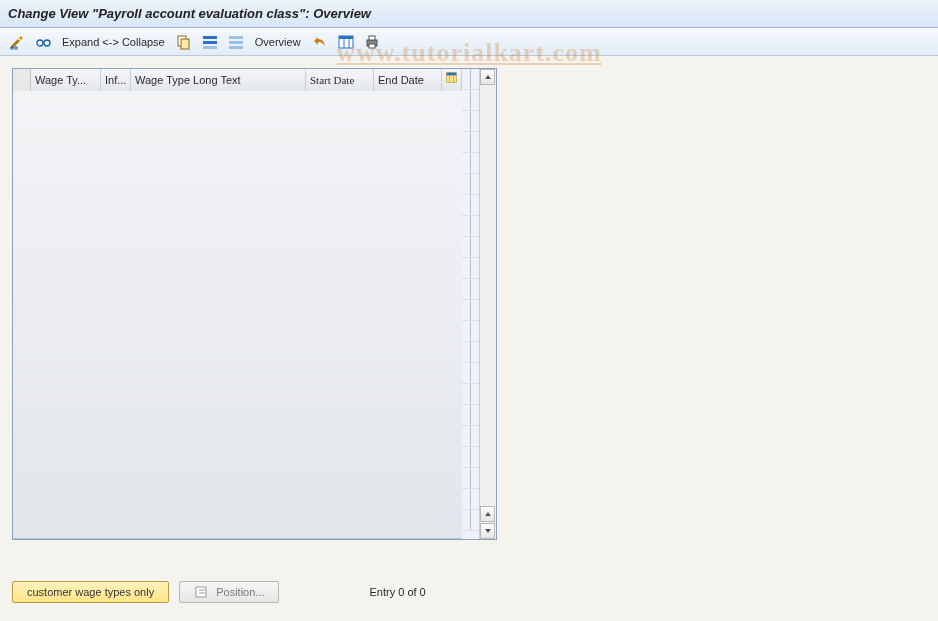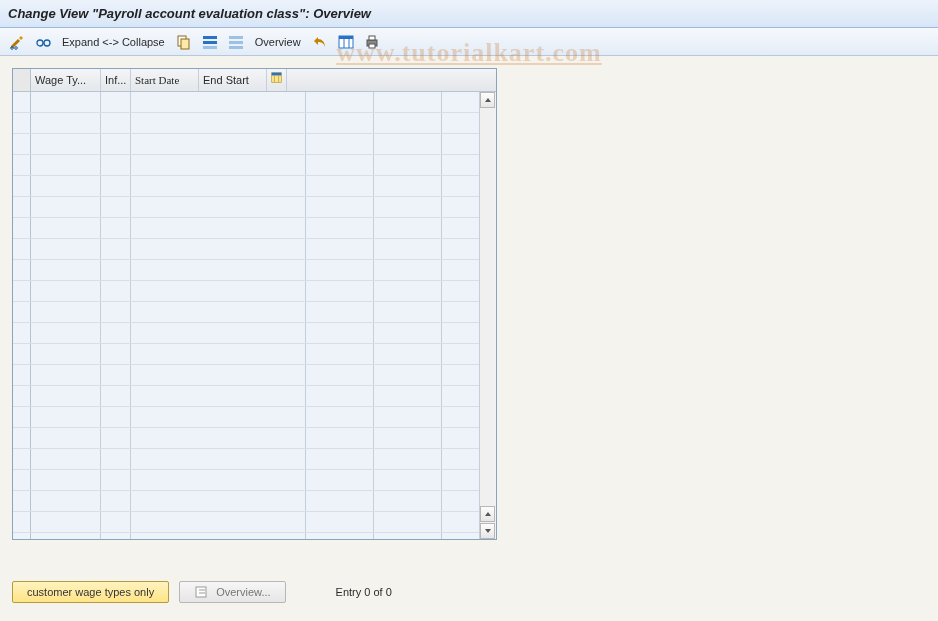--- a/index.html
+++ b/index.html
@@ -25,21 +25,21 @@
     }
     .tb-label { font-size: 11px; color: #2a2a2a; padding: 0 4px; }
     .icon { width: 16px; height: 16px; display: inline-block; }
     
     .content { padding: 12px; }
     .grid-wrap {
       border: 1px solid #8aa3bf;
       width: 485px; height: 472px;
       background: #eef3fa;
       position: relative;
-      display: flex; flex-direction: column;
+      display: flex; flex-direction: row;
     }
     .grid-head, .grid-row { display: flex; }
     .grid-head { background: linear-gradient(#f3f4f6, #e3e6ea); border-bottom: 1px solid #b7c3cf; }
     .gh, .gc {
       border-right: 1px solid #c4cfdb;
       font-size: 11px; color: #2a2a2a; white-space: nowrap; overflow: hidden; text-overflow: ellipsis;
       display: flex; align-items: center;
     }
     .gh { height: 22px; padding: 0 4px; background: linear-gradient(#f4f5f7,#e4e7eb); }
     .gc { height: 20px; padding: 0 4px; }
@@ -65,21 +65,21 @@
     .footer { position: absolute; left: 12px; bottom: 18px; display:flex; align-items:center; gap:10px; }
     .sap-btn {
       display:inline-flex; align-items:center; justify-content:flex-end;
       height: 22px; padding: 0 14px; font-size: 11px;
       border: 1px solid #b49c3e; border-radius: 2px;
       background: linear-gradient(#fff3bf,#ffe486);
       color: #343434; cursor: pointer;
     }
     .sap-btn.gray { background: linear-gradient(#f6f6f6,#e6e6e6); border-color:#b7b7b7; color:#777; }
     .sap-btn .mini-icon { margin-right: 6px; }
-    .entry-lbl { margin-left: 40px; color: #2a2a2a; }
+    .entry-lbl { margin-left: 80px; color: #2a2a2a; }
     
     .wm {
       position: absolute; top: 38px; left: 50%; transform: translateX(-50%);
       font-size: 26px; font-weight: bold; letter-spacing: 1px;
       color: rgba(200,120,40,0.28); pointer-events:none; user-select:none;
       font-family: Georgia, 'Times New Roman', serif;
       text-decoration: underline;
     }
   </style>
 </head>
@@ -165,22 +165,23 @@
 </div>
 
 <div class="wm">www.tutorialkart.com</div>
 
 <div class="content">
   <div class="grid-wrap">
     <div class="grid-head">
       <div class="gh c-sel"></div>
       <div class="gh c0">Wage Ty...</div>
       <div class="gh c1">Inf...</div>
+      <div class="gh c2">Wage Type Long Text</div>
       <div class="gh c3">Start Date</div>
-      <div class="gh c4">End Start</div>
+      <div class="gh c4">End Date</div>
       <div class="gh c-cfg">
         <span class="icon">
           <svg viewBox="0 0 16 16">
               <rect x="1" y="1" width="14" height="14" fill="#ffe486" stroke="#b49c3e"></rect>
               <rect x="1" y="1" width="14" height="4" fill="#2a72c7"></rect>
               <path d="M5 5v10M11 5v10" stroke="#b49c3e"></path>
             </svg>
         </span>
       </div>
     </div>
@@ -389,16 +390,16 @@
   <button class="sap-btn">
     <span>customer wage types only</span>
   </button>
   <button class="sap-btn gray">
     <span class="mini-icon icon">
       <svg viewBox="0 0 16 16">
           <rect x="2" y="3" width="10" height="10" fill="#fff" stroke="#999"></rect>
           <path d="M5 6h6M5 9h6" stroke="#999"></path>
         </svg>
     </span>
-    <span>Overview...</span>
+    <span>Position...</span>
   </button>
   <span class="entry-lbl">Entry 0 of 0</span>
 </div>
 
 </body></html>

